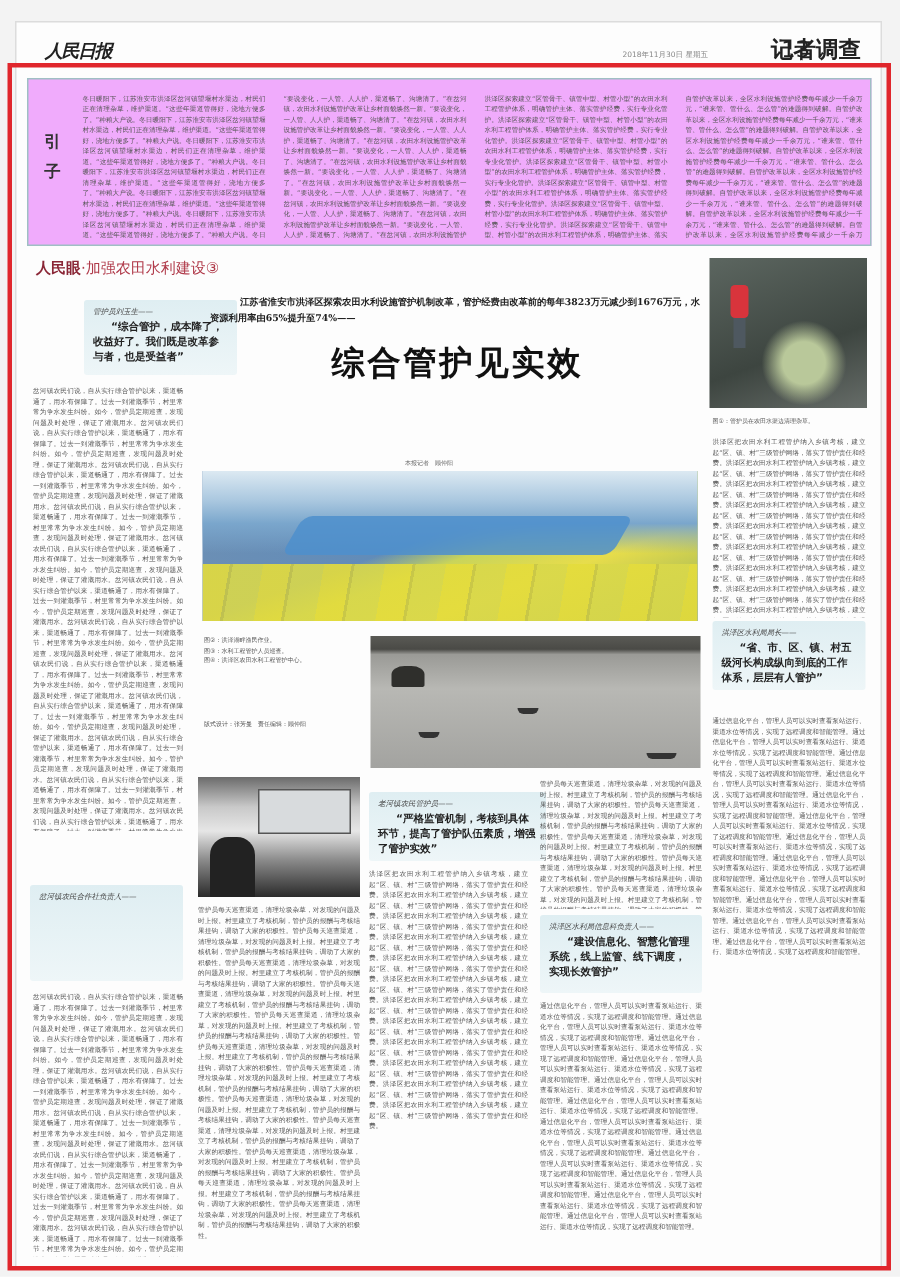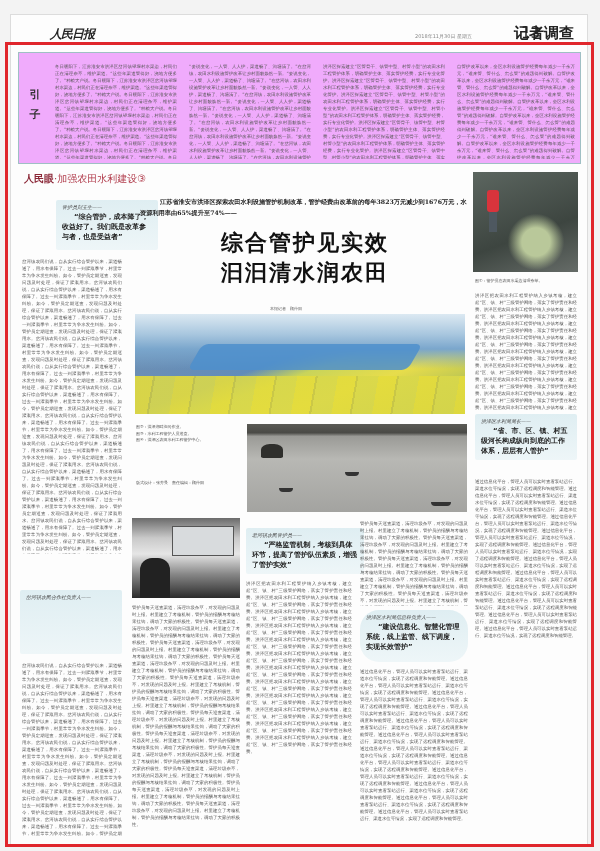--- a/index.html
+++ b/index.html
@@ -6,21 +6,21 @@
   html, body { width: 600px; height: 851px; background: #f3f3f3; overflow: hidden; }
   body { font-family: "DejaVu Sans", sans-serif; color: #222; position: relative; }
 
   .paper {
     position: absolute; left: 10px; top: 14px; width: 578px; height: 832px;
     background: #fdfdfd; border: 1px solid #dcdcdc;
   }
   .masthead { position: absolute; left: 20px; top: 14px; width: 560px; height: 28px; }
   .masthead .logo {
     position: absolute; left: 10px; top: 12px; font-family: "DejaVu Serif", serif;
-    font-style: italic; font-weight: bold; font-size: 12px; color: #222; letter-spacing: -1px; margin-left: 20px;
+    font-style: italic; font-weight: bold; font-size: 12px; color: #222; letter-spacing: -1px;
   }
   .masthead .date { position: absolute; right: 108px; top: 19px; font-size: 5px; color: #888; }
   .masthead .pagenum { position: absolute; right: 40px; top: 10px; font-size: 15px; color: #222; }
   .masthead .section { position: absolute; right: 6px; top: 10px; font-size: 15px; color: #222; font-weight: bold; text-align: right; }
 
   .highlight-frame {
     position: absolute; left: 5px; top: 42px; width: 589px; height: 805px;
     border: 3px solid #e0262c; pointer-events: none;
   }
 
@@ -130,21 +130,20 @@
 <div class="quote" style="left:20px;top:200px;width:102px;height:50px;margin-left:36px;">
   <div class="kicker">管护员刘玉生——</div>
   <div class="body">“综合管护，成本降了，收益好了。我们既是改革参与者，也是受益者”</div>
 </div>
 
 <div class="col-text textblock" style="left:22px;top:258px;width:100px;height:296px;">岔河镇农民们说，自从实行综合管护以来，渠道畅通了，用水有保障了。过去一到灌溉季节，村里常常为争水发生纠纷。如今，管护员定期巡查，发现问题及时处理，保证了灌溉用水。岔河镇农民们说，自从实行综合管护以来，渠道畅通了，用水有保障了。过去一到灌溉季节，村里常常为争水发生纠纷。如今，管护员定期巡查，发现问题及时处理，保证了灌溉用水。岔河镇农民们说，自从实行综合管护以来，渠道畅通了，用水有保障了。过去一到灌溉季节，村里常常为争水发生纠纷。如今，管护员定期巡查，发现问题及时处理，保证了灌溉用水。岔河镇农民们说，自从实行综合管护以来，渠道畅通了，用水有保障了。过去一到灌溉季节，村里常常为争水发生纠纷。如今，管护员定期巡查，发现问题及时处理，保证了灌溉用水。岔河镇农民们说，自从实行综合管护以来，渠道畅通了，用水有保障了。过去一到灌溉季节，村里常常为争水发生纠纷。如今，管护员定期巡查，发现问题及时处理，保证了灌溉用水。岔河镇农民们说，自从实行综合管护以来，渠道畅通了，用水有保障了。过去一到灌溉季节，村里常常为争水发生纠纷。如今，管护员定期巡查，发现问题及时处理，保证了灌溉用水。岔河镇农民们说，自从实行综合管护以来，渠道畅通了，用水有保障了。过去一到灌溉季节，村里常常为争水发生纠纷。如今，管护员定期巡查，发现问题及时处理，保证了灌溉用水。岔河镇农民们说，自从实行综合管护以来，渠道畅通了，用水有保障了。过去一到灌溉季节，村里常常为争水发生纠纷。如今，管护员定期巡查，发现问题及时处理，保证了灌溉用水。岔河镇农民们说，自从实行综合管护以来，渠道畅通了，用水有保障了。过去一到灌溉季节，村里常常为争水发生纠纷。如今，管护员定期巡查，发现问题及时处理，保证了灌溉用水。岔河镇农民们说，自从实行综合管护以来，渠道畅通了，用水有保障了。过去一到灌溉季节，村里常常为争水发生纠纷。如今，管护员定期巡查，发现问题及时处理，保证了灌溉用水。岔河镇农民们说，自从实行综合管护以来，渠道畅通了，用水有保障了。过去一到灌溉季节，村里常常为争水发生纠纷。如今，管护员定期巡查，发现问题及时处理，保证了灌溉用水。岔河镇农民们说，自从实行综合管护以来，渠道畅通了，用水有保障了。过去一到灌溉季节，村里常常为争水发生纠纷。如今，管护员定期巡查，发现问题及时处理，保证了灌溉用水。</div>
 
 <div class="deck">江苏省淮安市洪泽区探索农田水利设施管护机制改革，管护经费由改革前的每年3823万元减少到1676万元，水资源利用率由65%提升至74%——</div>
 <div class="headline">
   <div>综合管护见实效</div>
-  <div>汩汩清水润农田</div>
 </div>
 <div class="byline">本报记者　顾仲阳</div>
 
 <div class="photo photo-aerial">
   <div class="river"></div>
   <div class="field"></div>
 </div>
 
 <div class="photo photo-field">
   <div class="person"></div>
@@ -174,21 +173,21 @@
 <div class="photo photo-control">
   <div class="screen"></div>
   <div class="person"></div>
 </div>
 
 <div class="quote" style="left:246px;top:528px;width:118px;height:46px;">
   <div class="kicker">老河镇农民管护员——</div>
   <div class="body">“严格监管机制，考核到具体环节，提高了管护队伍素质，增强了管护实效”</div>
 </div>
 
-<div class="quote" style="left:360px;top:610px;width:108px;height:52px;border-radius:19px;">
+<div class="quote" style="left:360px;top:610px;width:108px;height:52px;">
   <div class="kicker">洪泽区水利局信息科负责人——</div>
   <div class="body">“建设信息化、智慧化管理系统，线上监管、线下调度，实现长效管护”</div>
 </div>
 
 <div class="quote" style="left:20px;top:590px;width:102px;height:64px;">
   <div class="kicker">岔河镇农民合作社负责人——</div>
 </div>
 
 <div class="col-text textblock" style="left:22px;top:662px;width:100px;height:176px;">岔河镇农民们说，自从实行综合管护以来，渠道畅通了，用水有保障了。过去一到灌溉季节，村里常常为争水发生纠纷。如今，管护员定期巡查，发现问题及时处理，保证了灌溉用水。岔河镇农民们说，自从实行综合管护以来，渠道畅通了，用水有保障了。过去一到灌溉季节，村里常常为争水发生纠纷。如今，管护员定期巡查，发现问题及时处理，保证了灌溉用水。岔河镇农民们说，自从实行综合管护以来，渠道畅通了，用水有保障了。过去一到灌溉季节，村里常常为争水发生纠纷。如今，管护员定期巡查，发现问题及时处理，保证了灌溉用水。岔河镇农民们说，自从实行综合管护以来，渠道畅通了，用水有保障了。过去一到灌溉季节，村里常常为争水发生纠纷。如今，管护员定期巡查，发现问题及时处理，保证了灌溉用水。岔河镇农民们说，自从实行综合管护以来，渠道畅通了，用水有保障了。过去一到灌溉季节，村里常常为争水发生纠纷。如今，管护员定期巡查，发现问题及时处理，保证了灌溉用水。岔河镇农民们说，自从实行综合管护以来，渠道畅通了，用水有保障了。过去一到灌溉季节，村里常常为争水发生纠纷。如今，管护员定期巡查，发现问题及时处理，保证了灌溉用水。岔河镇农民们说，自从实行综合管护以来，渠道畅通了，用水有保障了。过去一到灌溉季节，村里常常为争水发生纠纷。如今，管护员定期巡查，发现问题及时处理，保证了灌溉用水。岔河镇农民们说，自从实行综合管护以来，渠道畅通了，用水有保障了。过去一到灌溉季节，村里常常为争水发生纠纷。如今，管护员定期巡查，发现问题及时处理，保证了灌溉用水。岔河镇农民们说，自从实行综合管护以来，渠道畅通了，用水有保障了。过去一到灌溉季节，村里常常为争水发生纠纷。如今，管护员定期巡查，发现问题及时处理，保证了灌溉用水。岔河镇农民们说，自从实行综合管护以来，渠道畅通了，用水有保障了。过去一到灌溉季节，村里常常为争水发生纠纷。如今，管护员定期巡查，发现问题及时处理，保证了灌溉用水。岔河镇农民们说，自从实行综合管护以来，渠道畅通了，用水有保障了。过去一到灌溉季节，村里常常为争水发生纠纷。如今，管护员定期巡查，发现问题及时处理，保证了灌溉用水。岔河镇农民们说，自从实行综合管护以来，渠道畅通了，用水有保障了。过去一到灌溉季节，村里常常为争水发生纠纷。如今，管护员定期巡查，发现问题及时处理，保证了灌溉用水。</div>
 <div class="col-text textblock" style="left:132px;top:604px;width:108px;height:234px;">管护员每天巡查渠道，清理垃圾杂草，对发现的问题及时上报。村里建立了考核机制，管护员的报酬与考核结果挂钩，调动了大家的积极性。管护员每天巡查渠道，清理垃圾杂草，对发现的问题及时上报。村里建立了考核机制，管护员的报酬与考核结果挂钩，调动了大家的积极性。管护员每天巡查渠道，清理垃圾杂草，对发现的问题及时上报。村里建立了考核机制，管护员的报酬与考核结果挂钩，调动了大家的积极性。管护员每天巡查渠道，清理垃圾杂草，对发现的问题及时上报。村里建立了考核机制，管护员的报酬与考核结果挂钩，调动了大家的积极性。管护员每天巡查渠道，清理垃圾杂草，对发现的问题及时上报。村里建立了考核机制，管护员的报酬与考核结果挂钩，调动了大家的积极性。管护员每天巡查渠道，清理垃圾杂草，对发现的问题及时上报。村里建立了考核机制，管护员的报酬与考核结果挂钩，调动了大家的积极性。管护员每天巡查渠道，清理垃圾杂草，对发现的问题及时上报。村里建立了考核机制，管护员的报酬与考核结果挂钩，调动了大家的积极性。管护员每天巡查渠道，清理垃圾杂草，对发现的问题及时上报。村里建立了考核机制，管护员的报酬与考核结果挂钩，调动了大家的积极性。管护员每天巡查渠道，清理垃圾杂草，对发现的问题及时上报。村里建立了考核机制，管护员的报酬与考核结果挂钩，调动了大家的积极性。管护员每天巡查渠道，清理垃圾杂草，对发现的问题及时上报。村里建立了考核机制，管护员的报酬与考核结果挂钩，调动了大家的积极性。管护员每天巡查渠道，清理垃圾杂草，对发现的问题及时上报。村里建立了考核机制，管护员的报酬与考核结果挂钩，调动了大家的积极性。管护员每天巡查渠道，清理垃圾杂草，对发现的问题及时上报。村里建立了考核机制，管护员的报酬与考核结果挂钩，调动了大家的积极性。</div>

